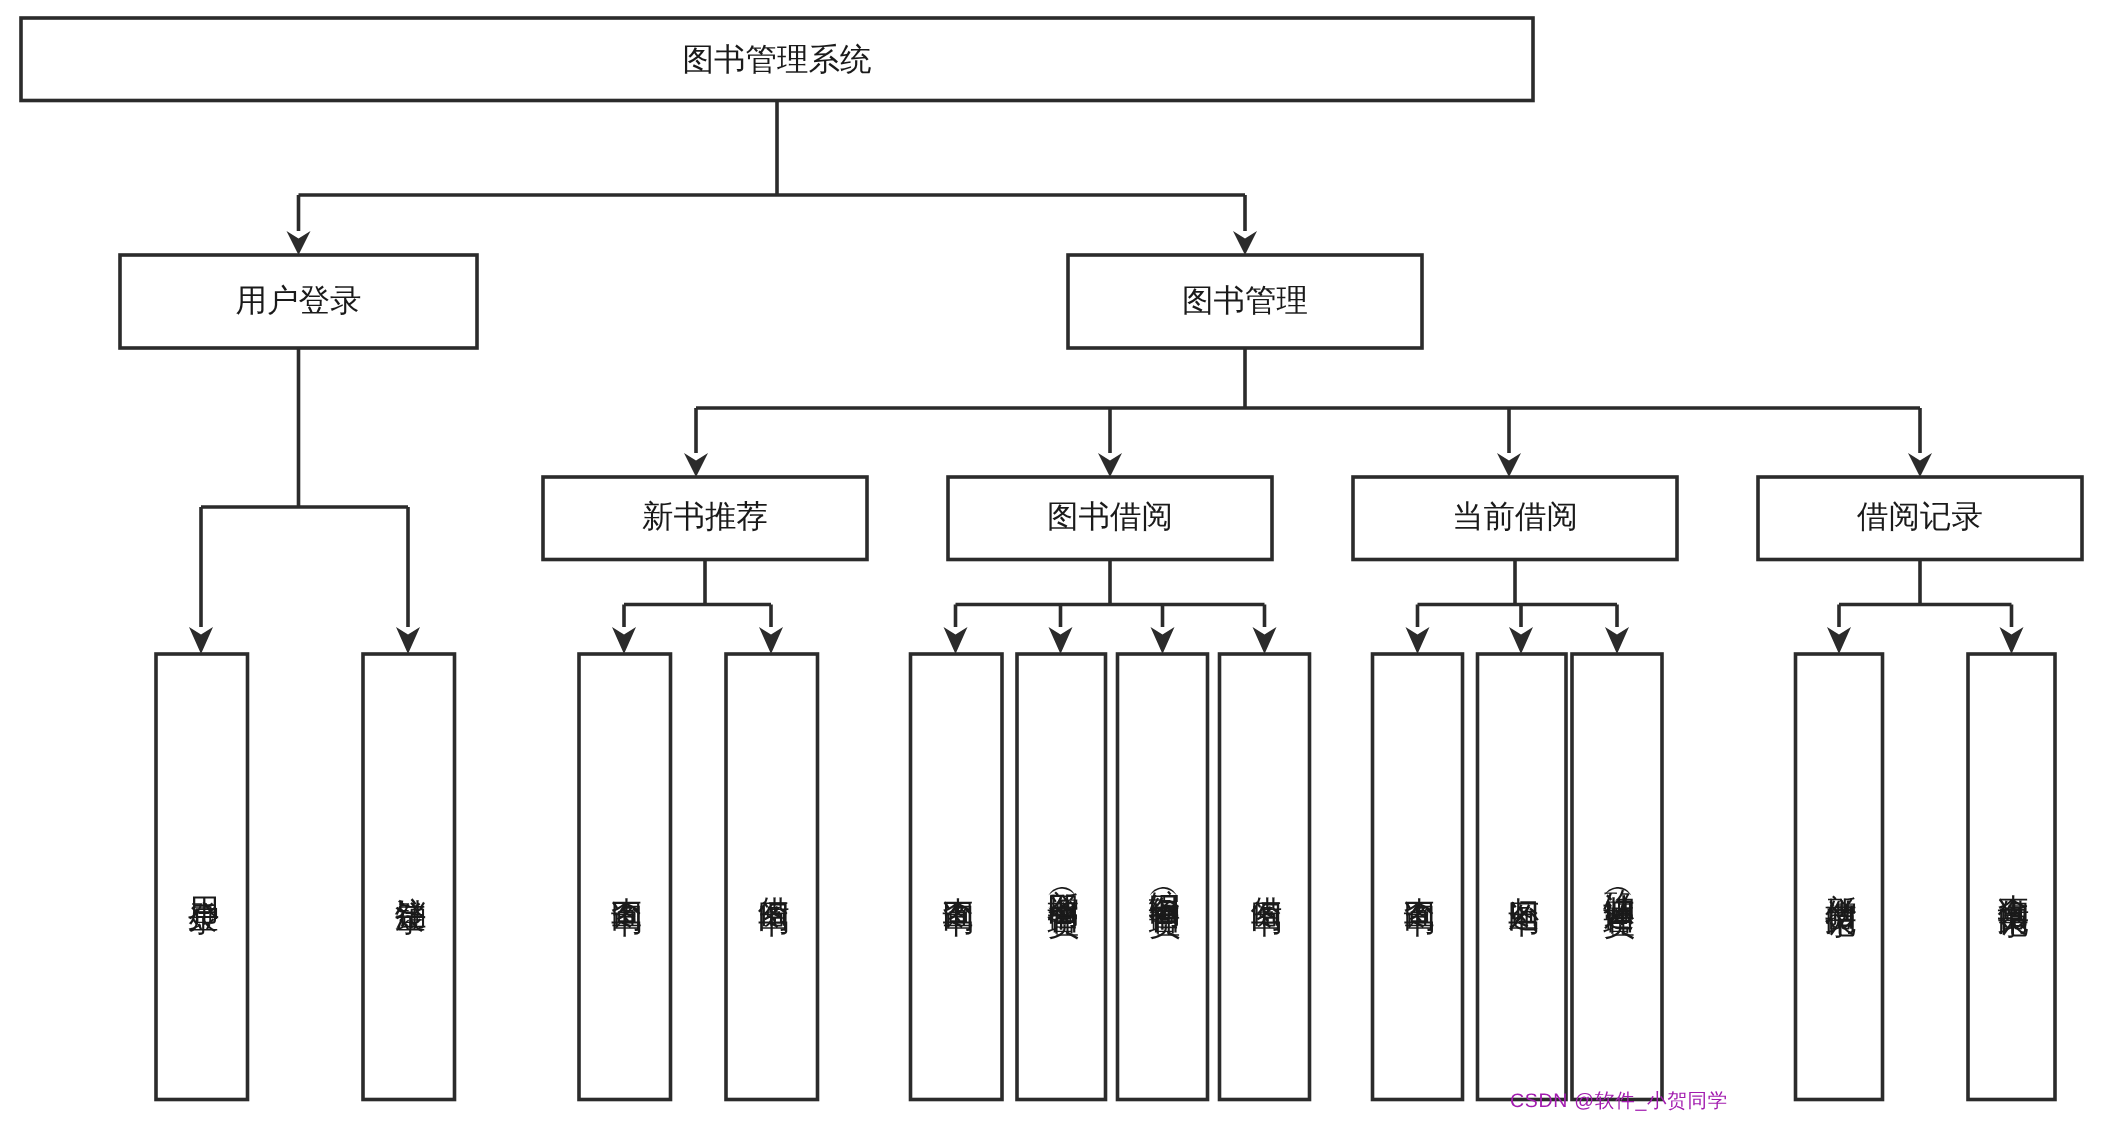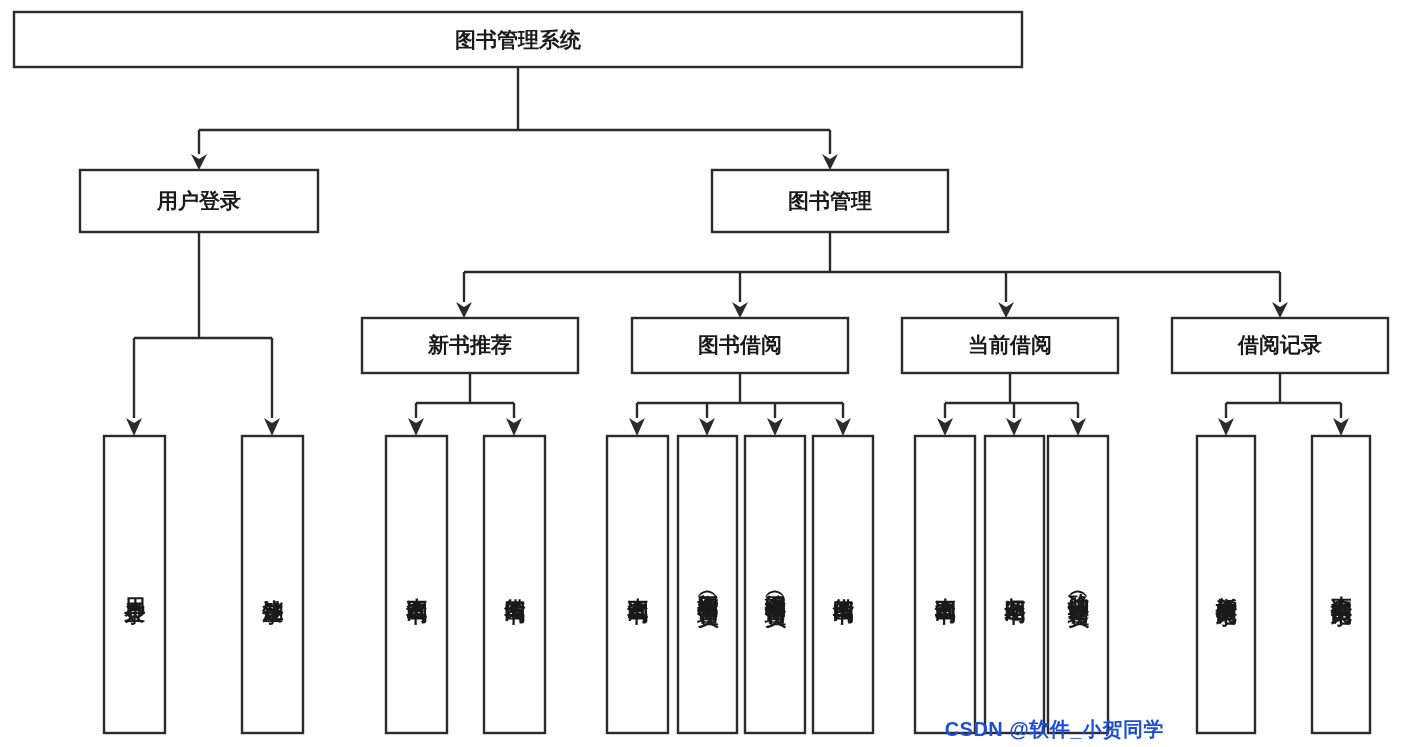--- a/index.html
+++ b/index.html
@@ -11,21 +11,20 @@
     width: 1405px;
     height: 747px;
     font-family: "Liberation Sans", "DejaVu Sans", sans-serif;
     overflow: hidden;
   }
   #diagram-root {
     position: relative;
     width: 1172px;
     height: 747px;
     background: #ffffff;
-    font-weight: bold;
   }
   svg#tree-svg {
     position: absolute;
     top: 0;
     left: 0;
     width: 1405px;
     height: 747px;
     display: block;
   }
   .node-box {
@@ -62,25 +61,25 @@
     text-orientation: upright;
     font-family: "Liberation Sans", "DejaVu Sans", sans-serif;
     font-size: 21px;
     line-height: 1.18;
     letter-spacing: 2px;
     color: #1a1a1a;
     white-space: nowrap;
   }
   .watermark {
     position: absolute;
-    right: 8px;
+    right: 20px;
     bottom: 4px;
     font-family: "Liberation Sans", "DejaVu Sans", sans-serif;
-    font-size: 20px;
-    color: #1d4ed8;
+    font-size: 13px;
+    color: #a21caf;
     white-space: nowrap;
     letter-spacing: 0.5px;
   }
 </style>
 </head>
 <body>
 
 <div id="diagram-root">
 
   <svg id="tree-svg" viewBox="0 0 1405 747">

